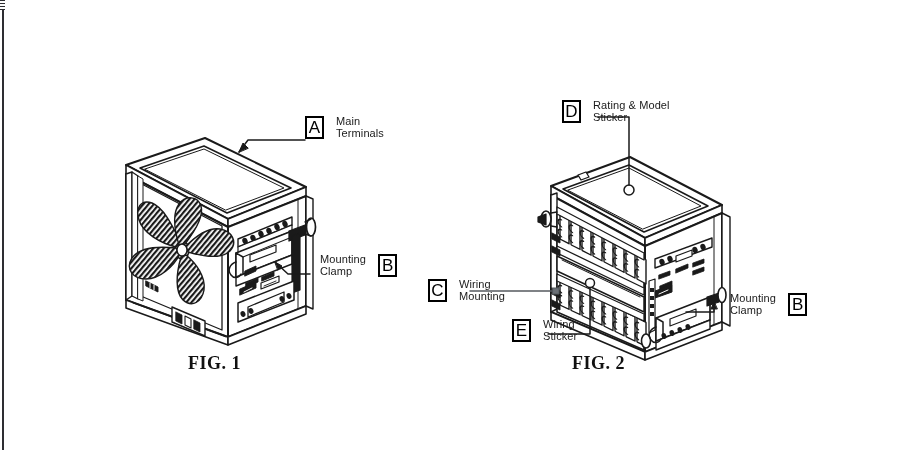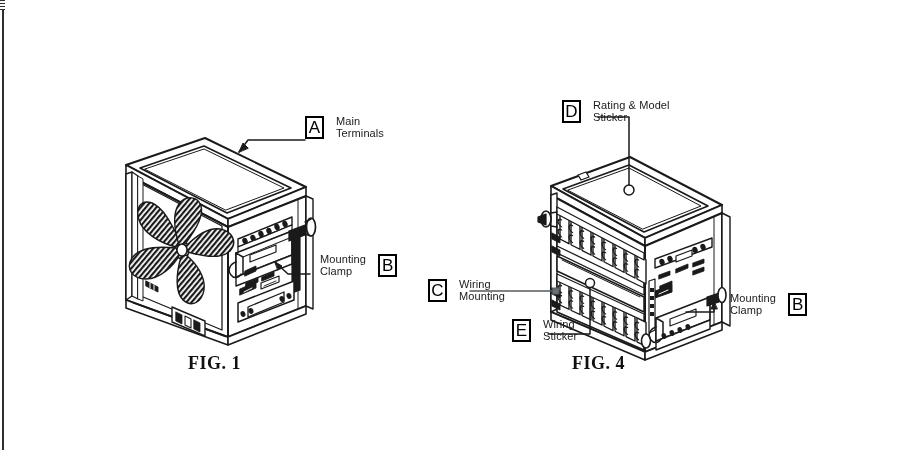--- a/index.html
+++ b/index.html
@@ -391,15 +391,15 @@
 
   <div class="callout" style="left:718px; top:293px;">
     <div class="key-text">
       <span>Mounting</span>
       <span class="l2">Clamp</span>
     </div>
     <div class="key-box">B</div>
   </div>
 
   <div class="fig-caption" style="left:188px; top:353px;">FIG. 1</div>
-  <div class="fig-caption" style="left:572px; top:353px;">FIG. 4</div>
+  <div class="fig-caption" style="left:572px; top:353px;">FIG. 2</div>
 
 </div>
 
 </body></html>

